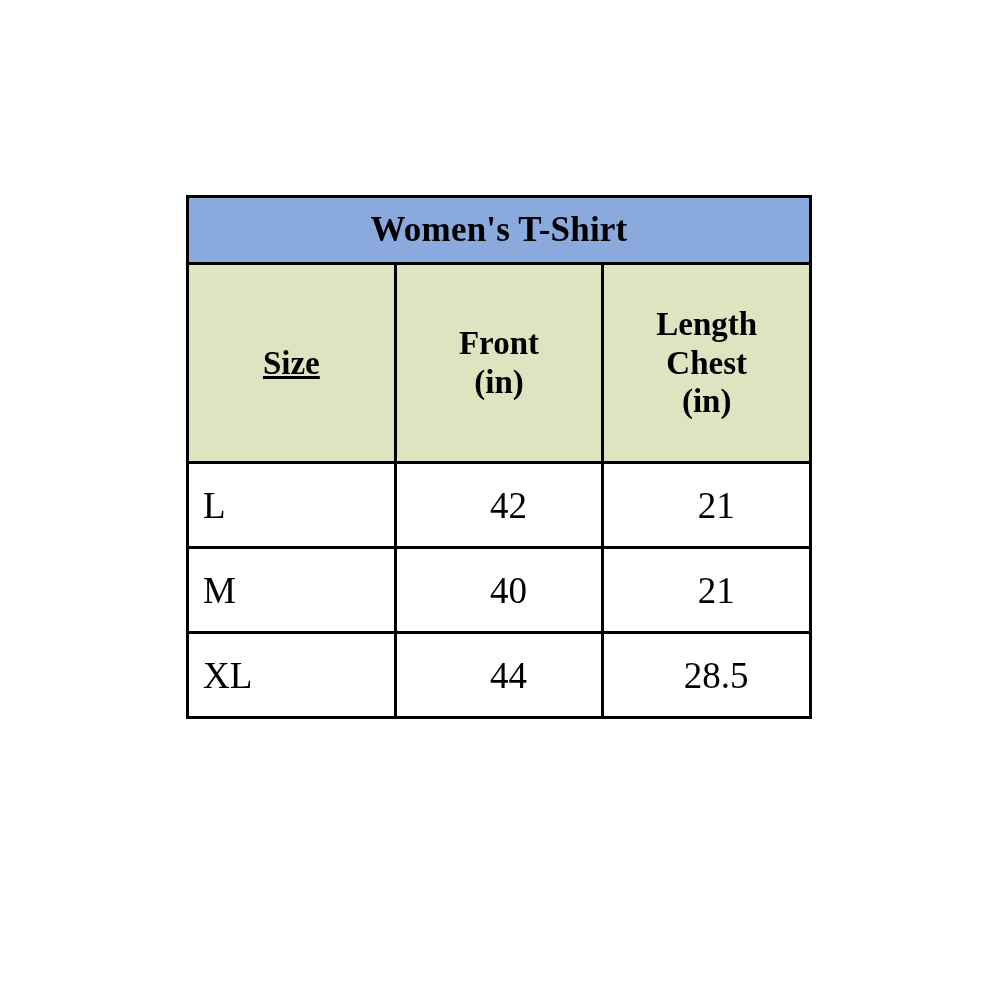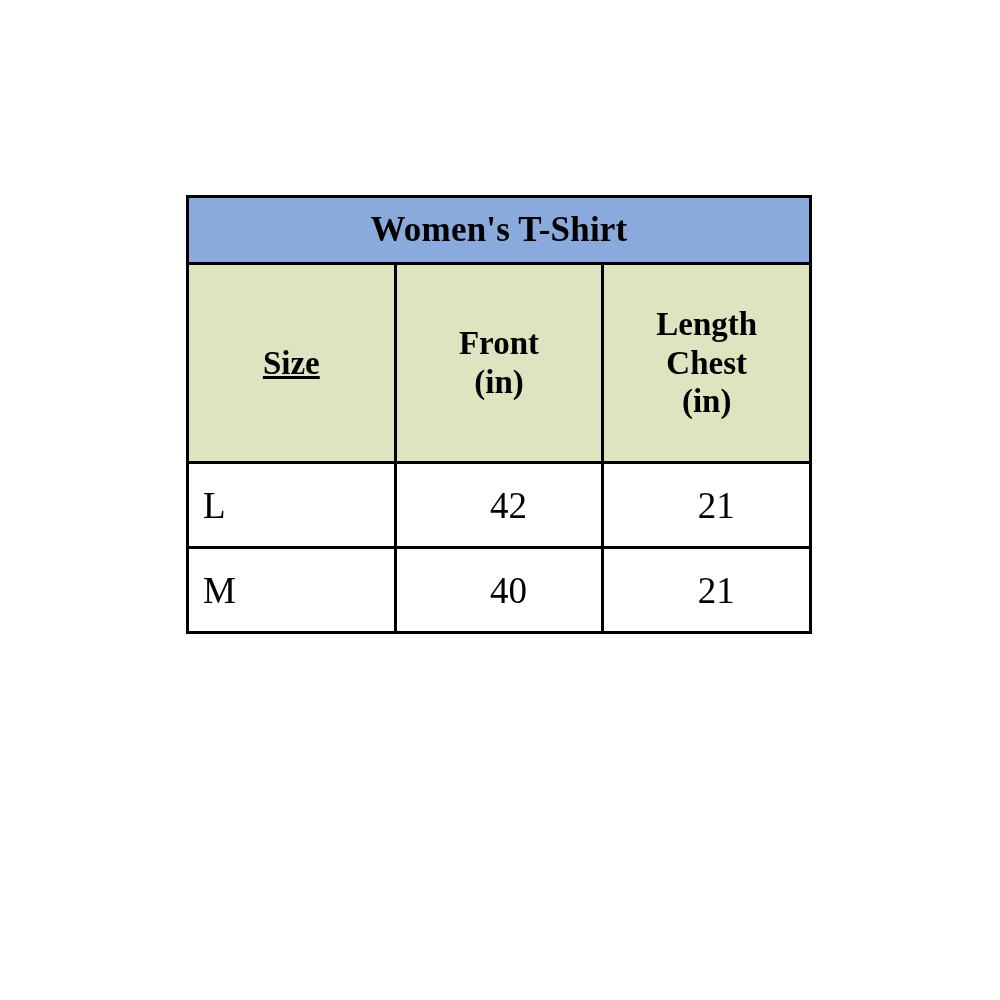--- a/index.html
+++ b/index.html
@@ -87,16 +87,21 @@
       <tr>
         <td class="body-cell size-label">L</td>
         <td class="body-cell">42</td>
         <td class="body-cell">21</td>
       </tr>
       <tr>
         <td class="body-cell size-label">M</td>
         <td class="body-cell">40</td>
         <td class="body-cell">21</td>
       </tr>
+      <tr>
+        <td class="body-cell size-label">XL</td>
+        <td class="body-cell">44</td>
+        <td class="body-cell">28.5</td>
+      </tr>
     </tbody>
   </table>
 
 </div>
 
 </body></html>

